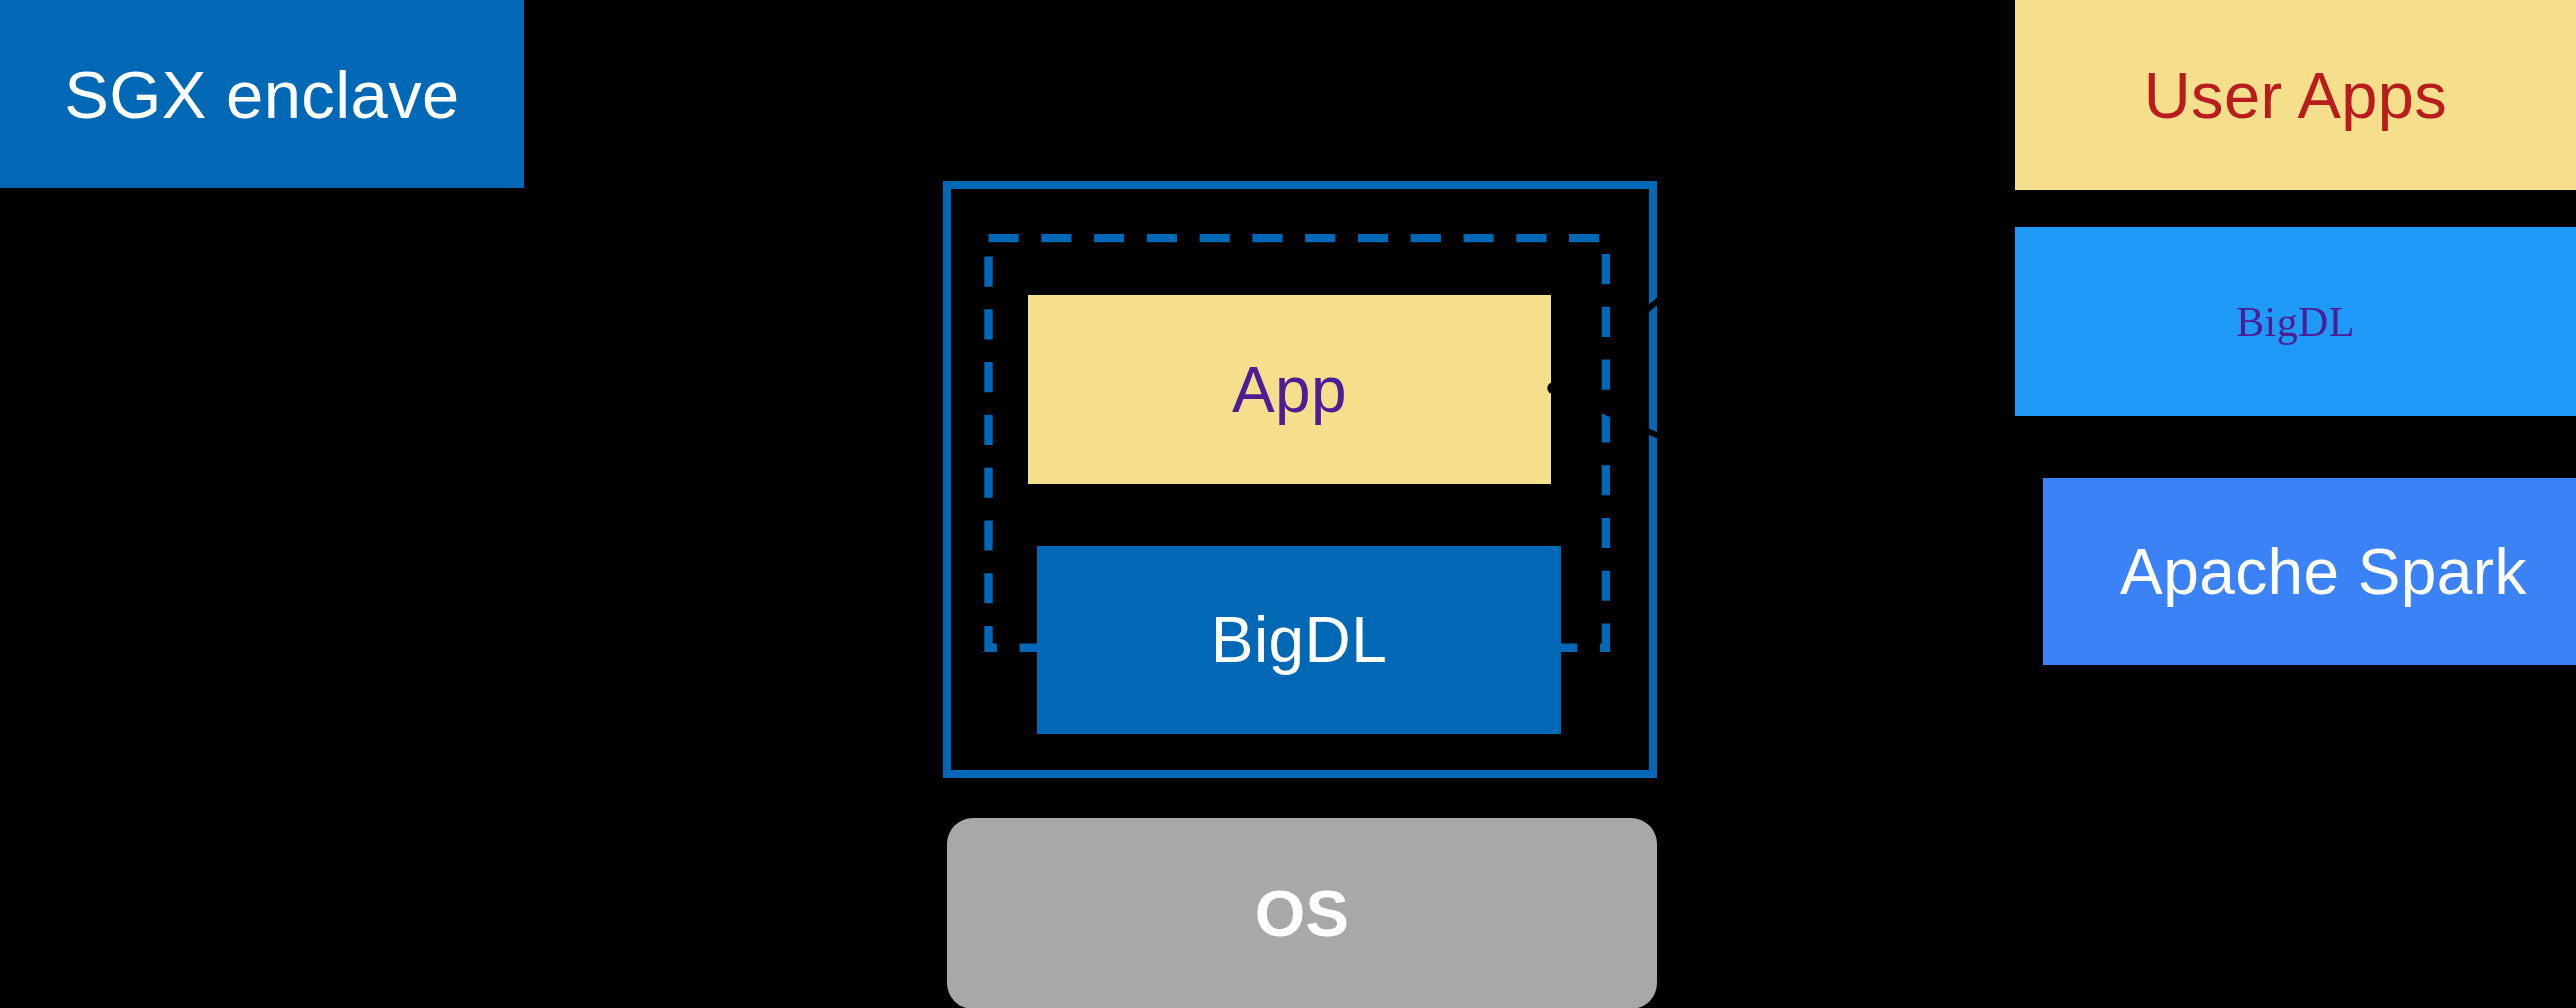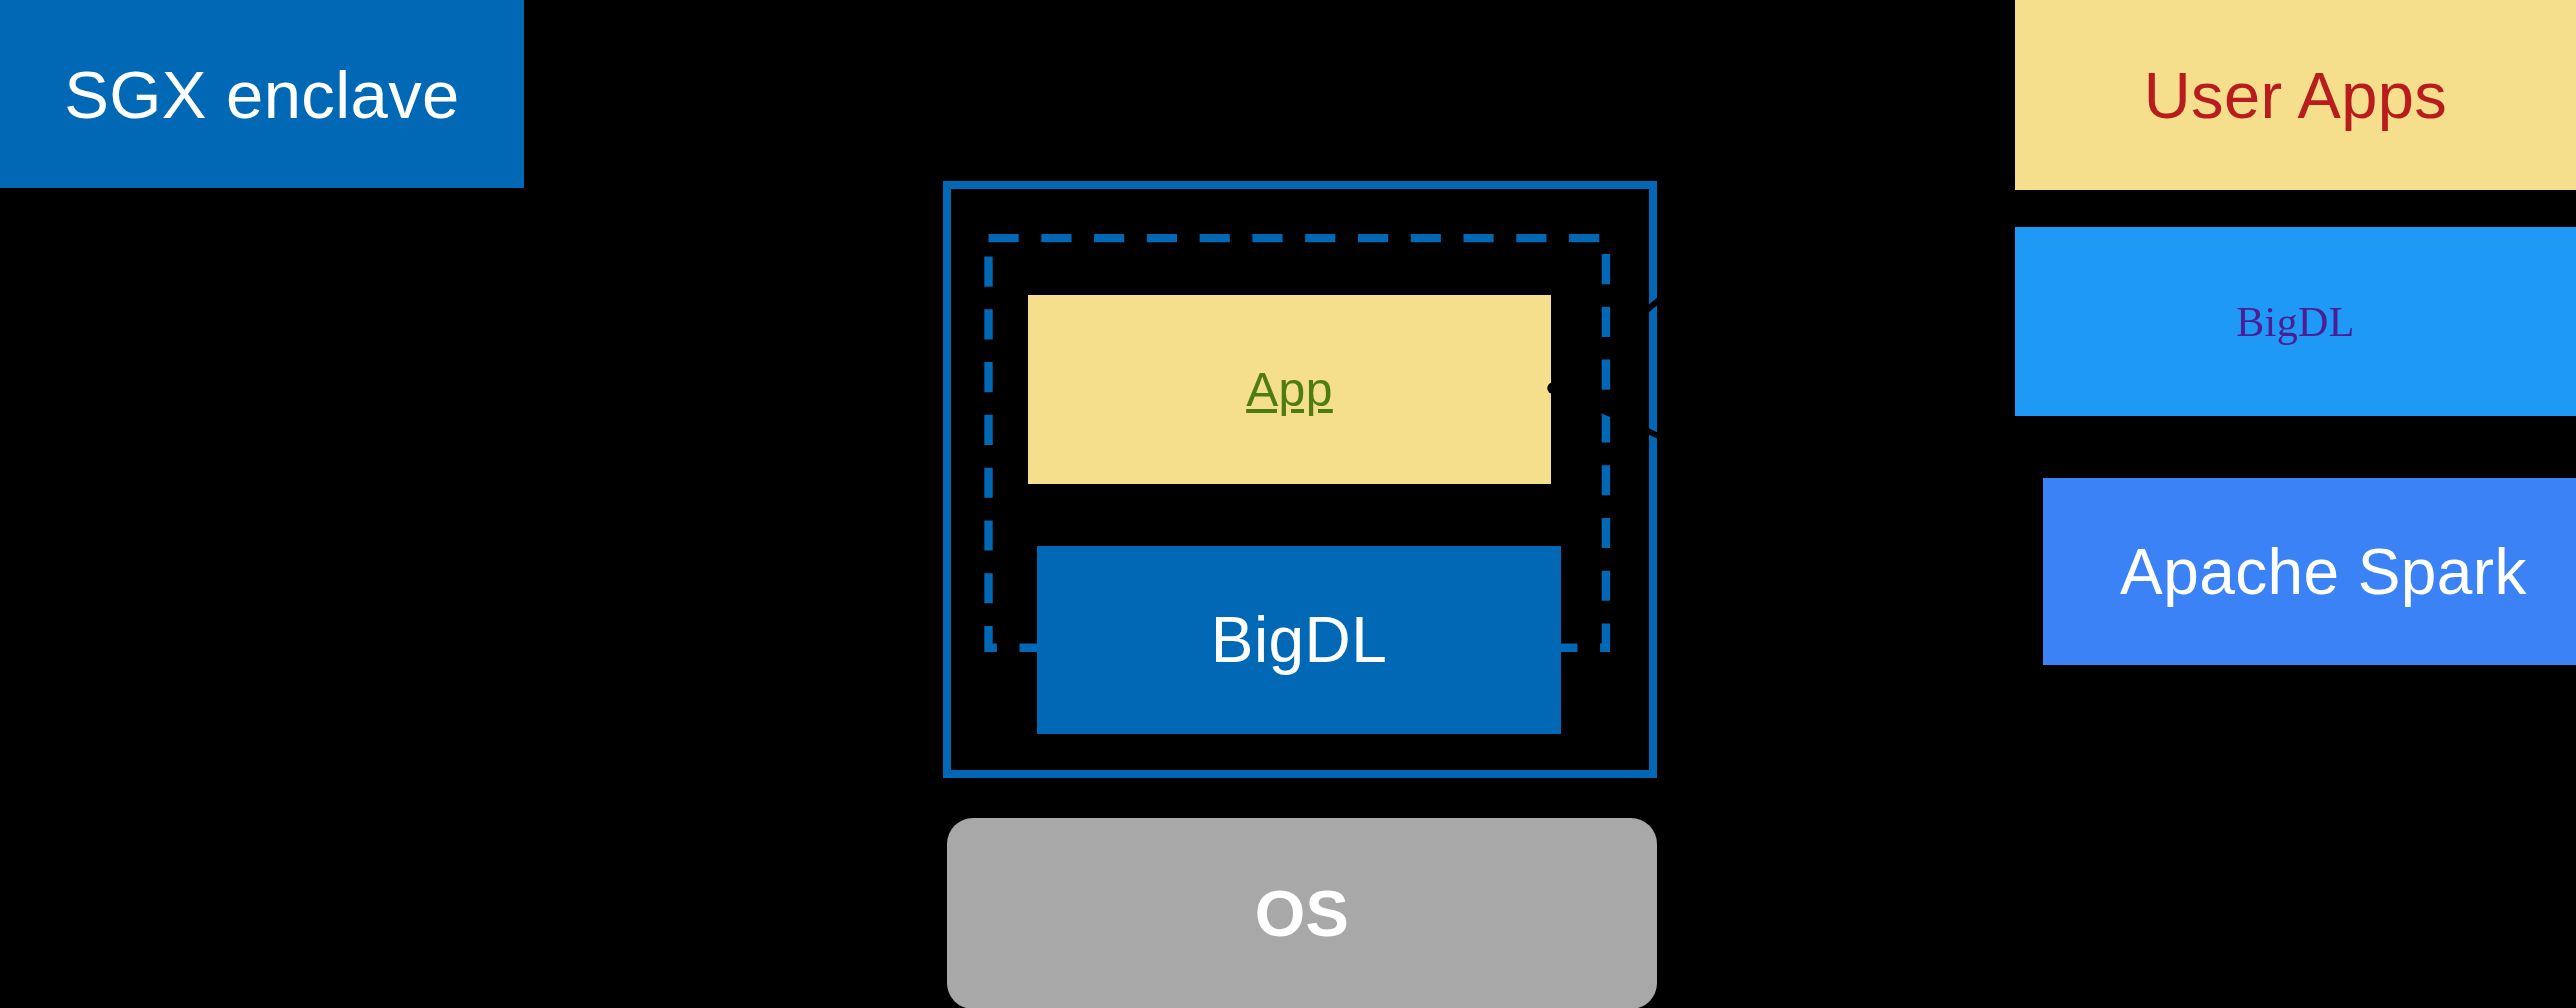--- a/index.html
+++ b/index.html
@@ -52,21 +52,21 @@
     width: 2576px; height: 1009px;
   }
   #under-layer { z-index: 1; }   
   #over-layer  { z-index: 6; }   
 
   #app-box {
     left: 1028px; top: 295px; width: 523px; height: 189px;
     background: #F5DE8C;
     z-index: 4;
   }
-  #app-box .label { color: #4d7c0f; font-size: 48px; text-decoration: underline; }
+  #app-box .label { color: #4c1d95; font-size: 64px; }
 
   #libos-box {
     left: 1037px; top: 546px; width: 524px; height: 188px;
     background: #0068B5;
     z-index: 4;
   }
   #libos-box .label { color: #ffffff; font-size: 64px; }
 
   #os-box {
     left: 947px; top: 818px; width: 710px; height: 191px;

